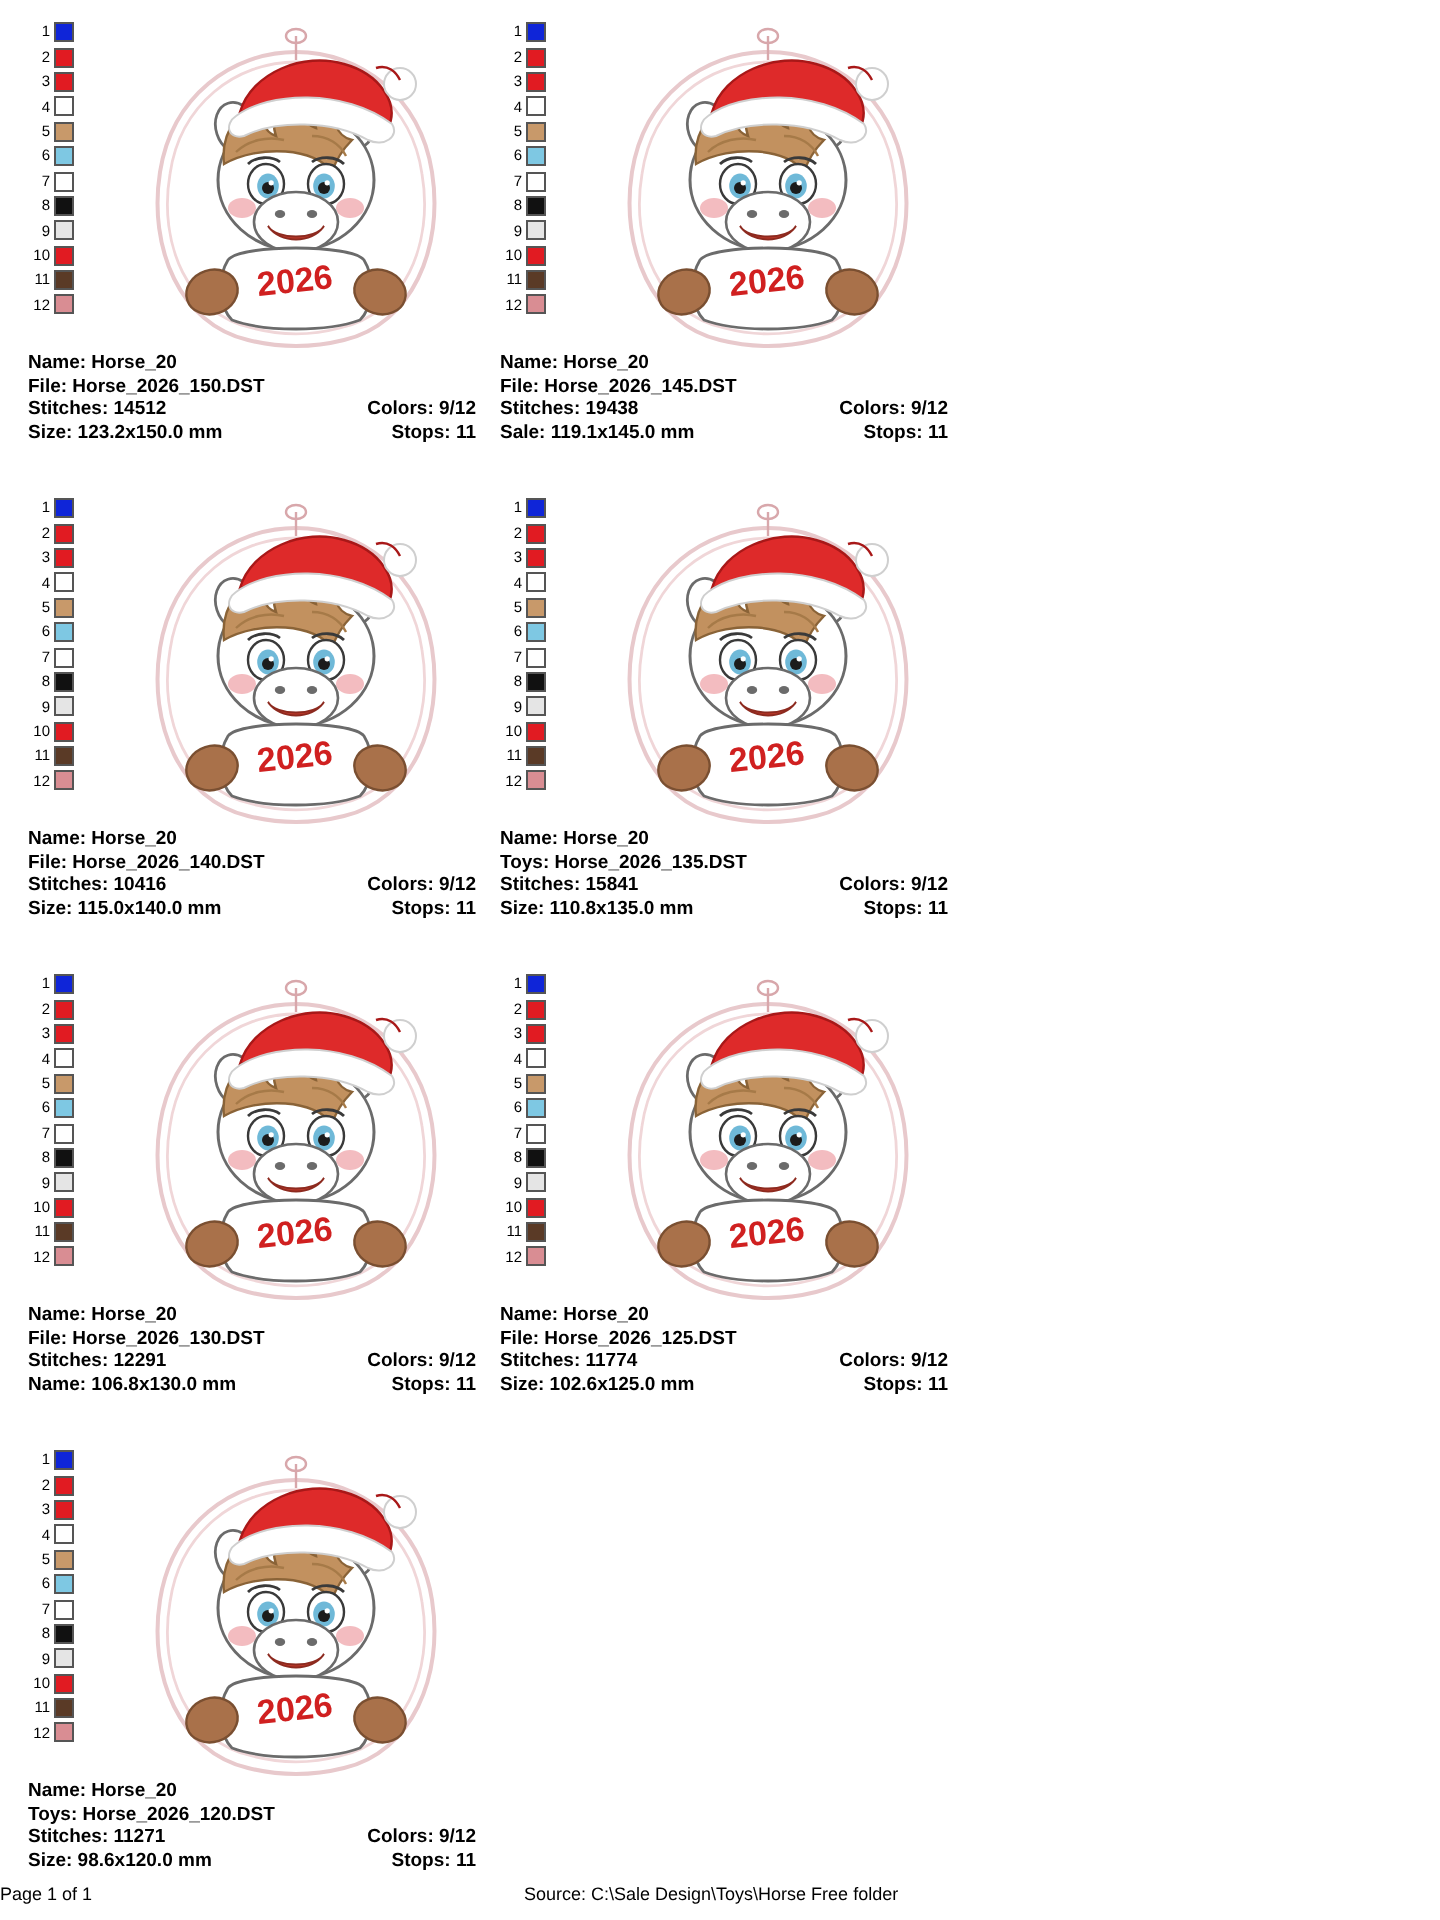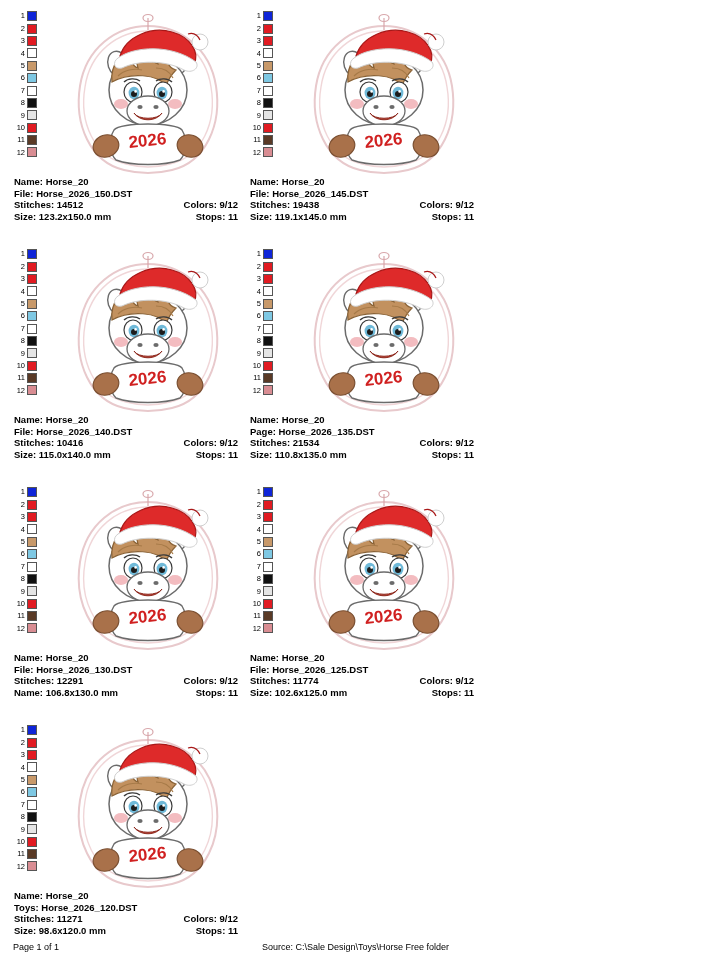--- a/index.html
+++ b/index.html
@@ -100,21 +100,21 @@
   .footer {
     position: absolute;
     left: 0;
     bottom: 8px;
     width: 720px;
     font-size: 9px;
     color: #000;
   }
   .footer .pageno {
     position: absolute;
-    left: 13px;
+    left: 0;
     bottom: 0;
   }
   .footer .source {
     position: absolute;
     left: 262px;
     bottom: 0;
   }
 </style>
 </head>
 <body>
@@ -337,21 +337,21 @@
   </svg>
         </div>
         <div class="info">
           <div class="line">Name: Horse_20</div>
           <div class="line">File: Horse_2026_145.DST</div>
           <div class="split">
             <span>Stitches: 19438</span>
             <span>Colors: 9/12</span>
           </div>
           <div class="split">
-            <span>Size: 119.1x145.0 mm</span>
+            <span>Sale: 119.1x145.0 mm</span>
             <span>Stops: 11</span>
           </div>
         </div>
       </div>
       <div class="cell">
         <div class="palette">
           <div class="prow">
             <span class="pnum">1</span>
             <span class="pswatch" style="background:#0f25d8"></span>
           </div>
@@ -559,23 +559,23 @@
     <path d="M54 118 C60 110 116 110 122 118 C128 128 126 142 120 148 C104 154 72 154 56 148 C50 142 48 128 54 118 Z" fill="#ffffff" stroke="#6b6b6b" stroke-width="1.4"></path>
 
     <ellipse cx="46" cy="134" rx="13" ry="11" fill="#a9714a" stroke="#7a4f31" stroke-width="1.2" transform="rotate(-18 46 134)"></ellipse>
     <ellipse cx="130" cy="134" rx="13" ry="11" fill="#a9714a" stroke="#7a4f31" stroke-width="1.2" transform="rotate(18 130 134)"></ellipse>
 
     <text x="88" y="134" text-anchor="middle" font-family="Liberation Sans, sans-serif" font-size="17" font-weight="bold" fill="#d02020" transform="rotate(-6 88 134)">2026</text>
   </svg>
         </div>
         <div class="info">
           <div class="line">Name: Horse_20</div>
-          <div class="line">Page: Horse_2026_135.DST</div>
-          <div class="split">
-            <span>Stitches: 21534</span>
+          <div class="line">Toys: Horse_2026_135.DST</div>
+          <div class="split">
+            <span>Stitches: 15841</span>
             <span>Colors: 9/12</span>
           </div>
           <div class="split">
             <span>Size: 110.8x135.0 mm</span>
             <span>Stops: 11</span>
           </div>
         </div>
       </div>
       <div class="cell">
         <div class="palette">

